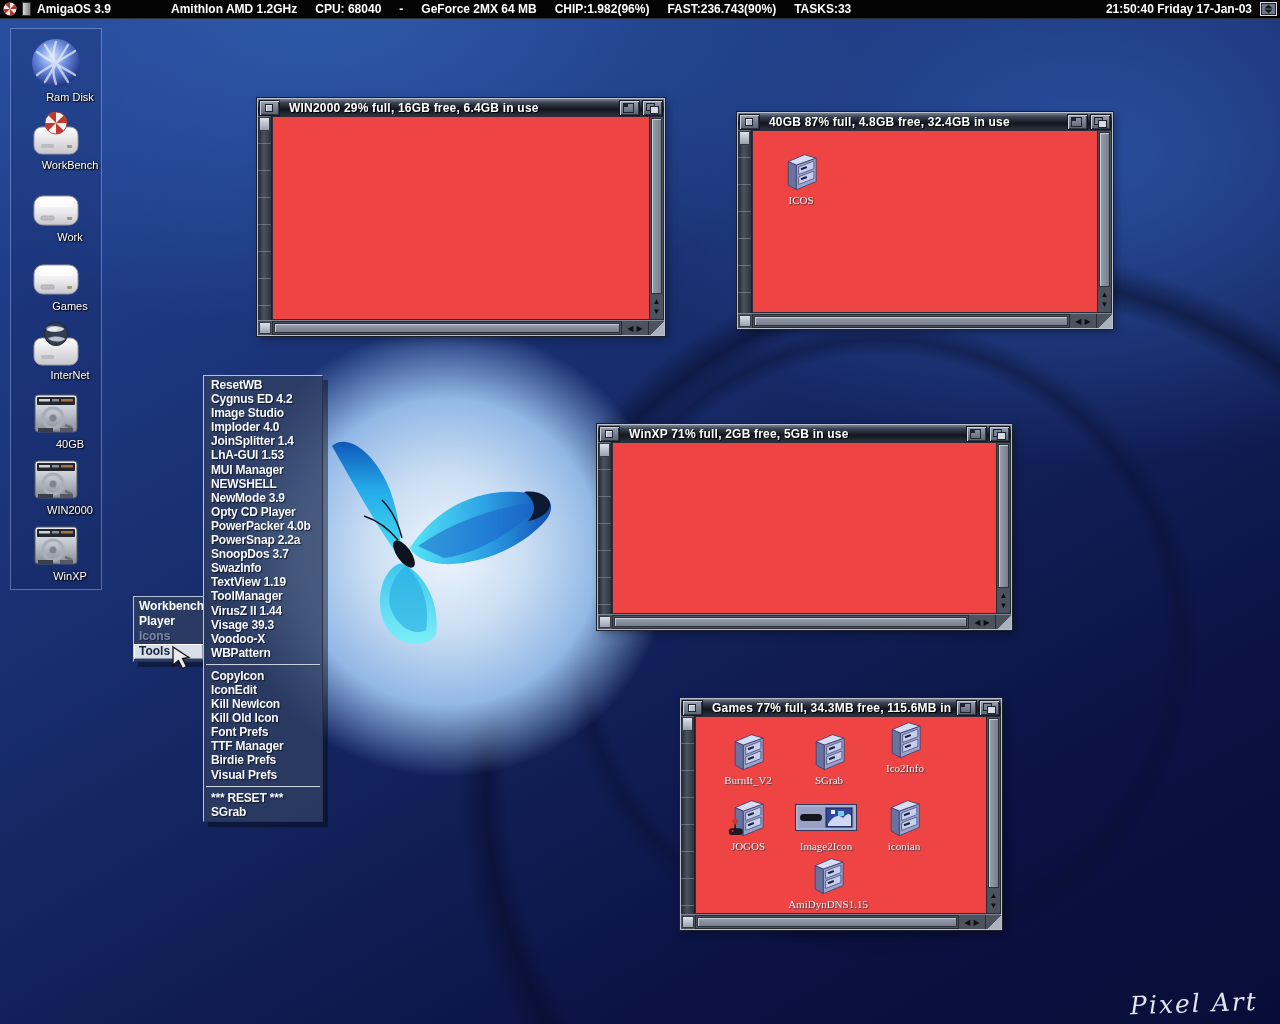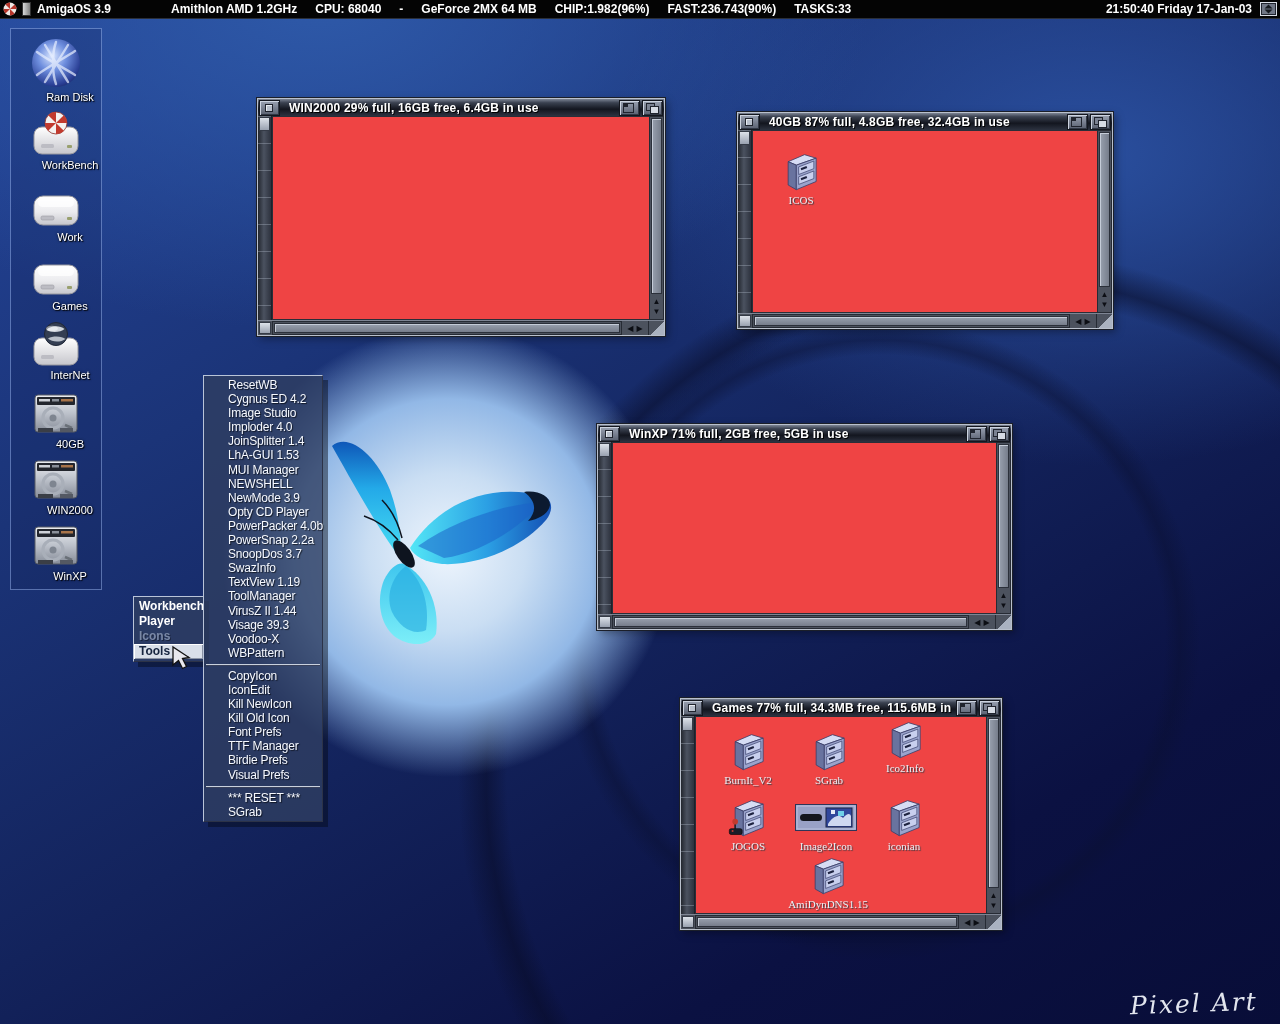--- a/index.html
+++ b/index.html
@@ -61,21 +61,21 @@
   
   .wicon{position:absolute;width:76px;display:flex;flex-direction:column;align-items:center;cursor:pointer;}
   .wicon .glyph{height:44px;display:flex;align-items:center;justify-content:center;}
   .wicon .wlabel{margin-top:1px;font-size:11px;color:#ededf2;text-shadow:1px 1px 1px #3a3d45;white-space:nowrap;}
   
   .menu-panel{position:absolute;background:rgba(47,62,98,0.80);border:1px solid;border-color:#b9c4d8 #2c3348 #2c3348 #b9c4d8;
     box-shadow:5px 5px 0 rgba(5,8,20,0.45);padding:2px 0;}
   .menu-item{padding:0 5px;color:#fff;font-weight:700;font-size:12px;line-height:15px;white-space:nowrap;overflow:hidden;cursor:pointer;}
   .menu-item.disabled{color:#94a2bd;opacity:.75;text-shadow:1px 1px 0 rgba(0,0,0,.5);cursor:default;}
   .menu-item.selected{background:#d9dfe9;color:#16243f;box-shadow:inset 1px 1px 0 #fff,inset -1px -1px 0 #8a93a5;}
-  .smenu-item{padding:0 24px;color:#f6f9ff;font-weight:400;font-size:12px;line-height:14.1px;letter-spacing:-.2px;
+  .smenu-item{padding:0 7px;color:#f6f9ff;font-weight:700;font-size:12px;line-height:14.1px;letter-spacing:-.2px;
     text-shadow:1px 1px 1px rgba(0,0,0,.65);white-space:nowrap;cursor:pointer;}
   .menu-sep{height:0;border-top:1px solid #c9d1de;border-bottom:1px solid #39415a;margin:4px 2px 3px;}
   
   .cursor{position:absolute;left:170px;top:645px;z-index:50;pointer-events:none;}
   .signature{position:absolute;right:22px;bottom:6px;font-family:"DejaVu Serif",serif;font-style:italic;
     font-size:25px;color:#eef1f8;transform:rotate(-2deg);opacity:.95;letter-spacing:2px;}
   .butterfly{position:absolute;left:318px;top:408px;}
 </style>
 </head>
 <body>

